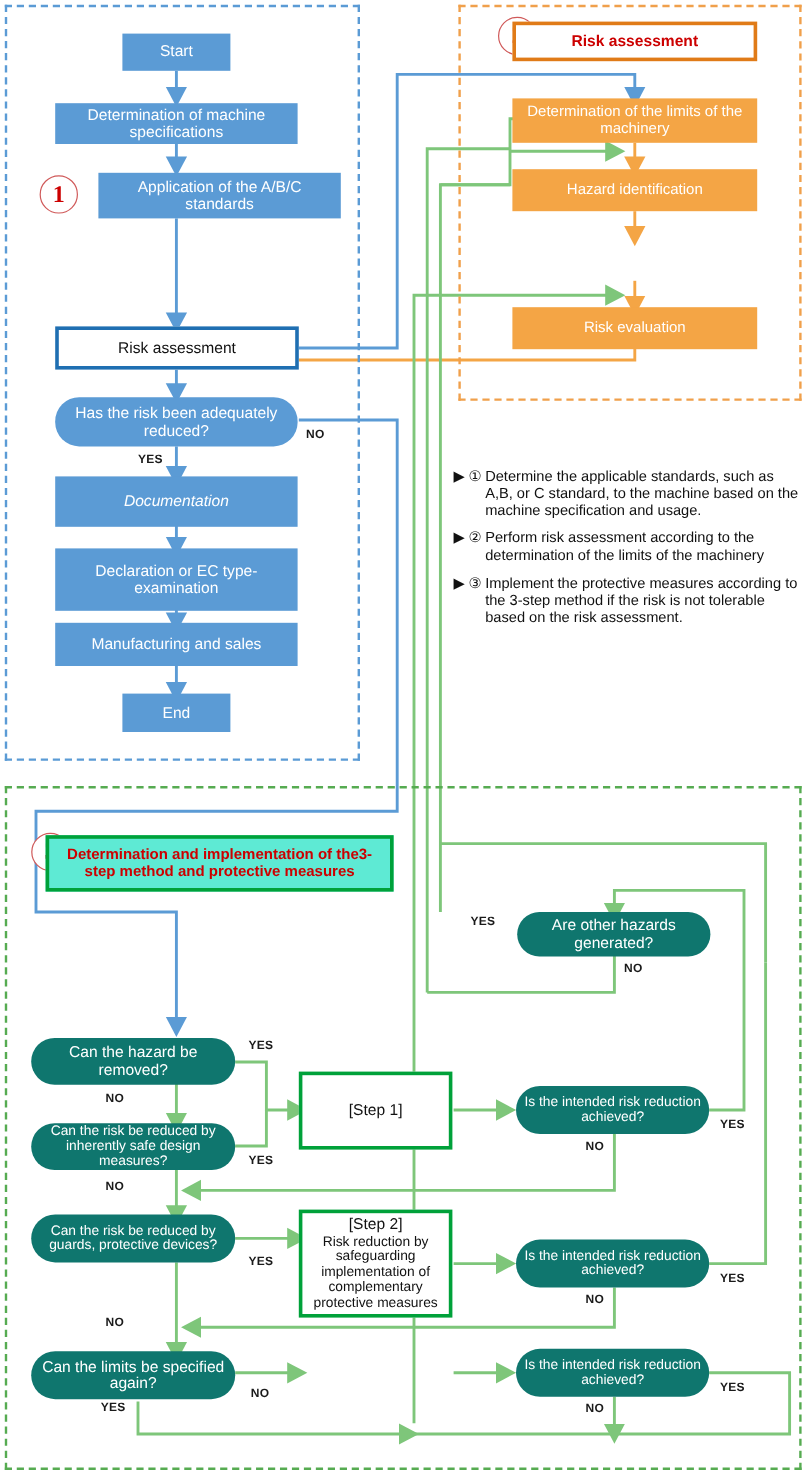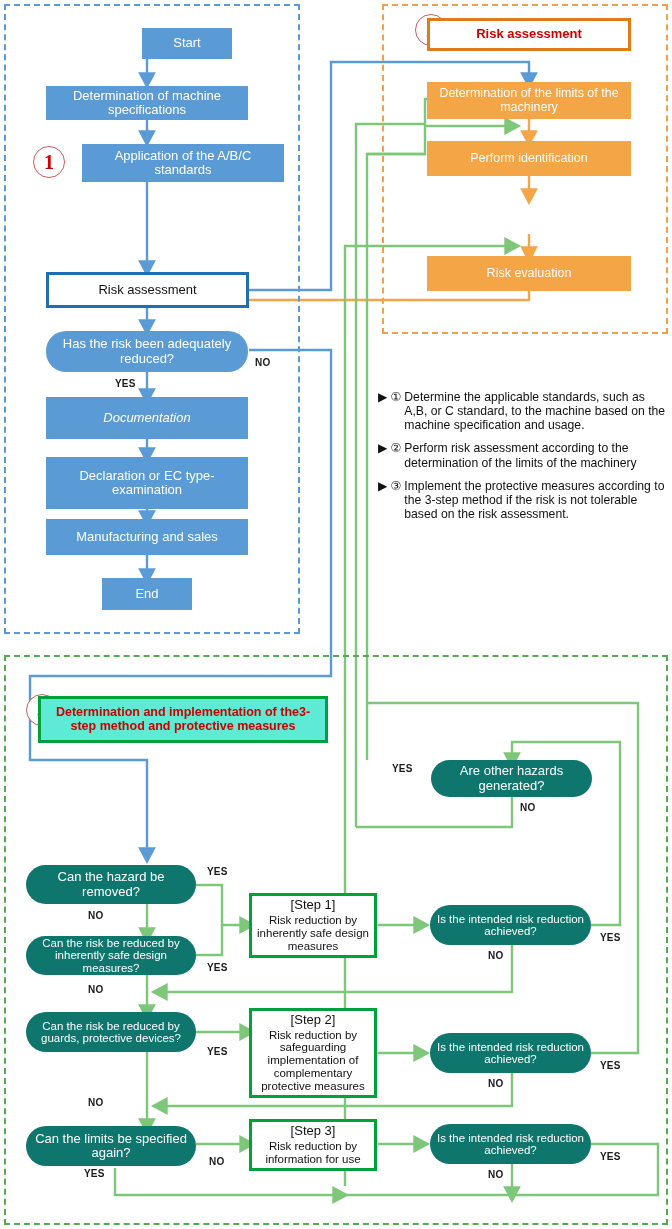--- a/index.html
+++ b/index.html
@@ -121,21 +121,21 @@
       <path d="M591,1144 L658,1144 L658,1195 L345,1195"></path>
       <path d="M512,1164 L512,1194" marker-end="url(#ahG)"></path>
       <path d="M115,1168 L115,1195 L340,1195" marker-end="url(#ahG)"></path>
     </g>
   </svg>
 
   <div class="region" id="region-1"></div>
   <div class="region" id="region-2"></div>
   <div class="region" id="region-3"></div>
 
-  <div class="node blue" style="left:102px;top:28px;width:90px;height:31px;margin-left:40px;">Start</div>
+  <div class="node blue" style="left:102px;top:28px;width:90px;height:31px;">Start</div>
 
   <div class="node blue" style="left:46px;top:86px;width:202px;height:34px;padding:0 4px;">Determination of machine specifications</div>
 
   <div class="circnum" style="left:33px;top:146px;">1</div>
   <div class="node blue" style="left:46px;top:144px;width:202px;height:38px;padding:0 4px;margin-left:36px;">Application of the A/B/C standards</div>
 
   <div class="node whitebox blue-outline" style="left:46px;top:272px;width:203px;height:36px;">Risk assessment</div>
 
   <div class="node blue" style="left:46px;top:331px;width:202px;height:41px;border-radius:20px;padding:0 6px;">Has the risk been adequately reduced?</div>
   <div class="lbl" style="left:255px;top:357px;">NO</div>
@@ -147,21 +147,21 @@
 
   <div class="node blue" style="left:46px;top:519px;width:202px;height:36px;">Manufacturing and sales</div>
 
   <div class="node blue" style="left:102px;top:578px;width:90px;height:32px;">End</div>
 
   <div class="circnum" style="left:415px;top:14px;">2</div>
   <div class="node orange-hdr" style="left:427px;top:18px;width:204px;height:33px;">Risk assessment</div>
 
   <div class="node orange" style="left:427px;top:82px;width:204px;height:37px;padding:0 4px;">Determination of the limits of the machinery</div>
 
-  <div class="node orange" style="left:427px;top:141px;width:204px;height:35px;">Perform identification</div>
+  <div class="node orange" style="left:427px;top:141px;width:204px;height:35px;">Hazard identification</div>
 
 
   <div class="node orange" style="left:427px;top:256px;width:204px;height:35px;">Risk evaluation</div>
 
   <div id="notes">
     <div class="note">
       <span class="tri">▶</span>
       <span class="num">①</span>
       <span class="txt">Determine the applicable standards, such as A,B, or C standard, to the machine based on the machine specification and usage.</span>
     </div>
@@ -187,21 +187,20 @@
   <div class="node green" style="left:26px;top:865px;width:170px;height:39px;padding:0 6px;">Can the hazard be removed?</div>
   <div class="lbl" style="left:207px;top:866px;">YES</div>
   <div class="lbl" style="left:88px;top:910px;">NO</div>
 
   <div class="node green sm" style="left:26px;top:936px;width:170px;height:39px;padding:0 4px;">Can the risk be reduced by inherently safe design measures?</div>
   <div class="lbl" style="left:207px;top:962px;">YES</div>
   <div class="lbl" style="left:88px;top:984px;">NO</div>
 
   <div class="node stepbox" style="left:249px;top:893px;width:128px;height:65px;padding:2px 4px;">
     <span class="st-title">[Step 1]</span>
-    <span>Risk reduction by inherently safe design measures</span>
   </div>
 
   <div class="node green sm" style="left:430px;top:905px;width:161px;height:40px;padding:0 5px;">Is the intended risk reduction achieved?</div>
   <div class="lbl" style="left:600px;top:932px;">YES</div>
   <div class="lbl" style="left:488px;top:950px;">NO</div>
 
   <div class="node green sm" style="left:26px;top:1012px;width:170px;height:40px;padding:0 4px;">Can the risk be reduced by guards, protective devices?</div>
   <div class="lbl" style="left:207px;top:1046px;">YES</div>
   <div class="lbl" style="left:88px;top:1097px;">NO</div>
 
@@ -211,22 +210,18 @@
   </div>
 
   <div class="node green sm" style="left:430px;top:1033px;width:161px;height:40px;padding:0 5px;">Is the intended risk reduction achieved?</div>
   <div class="lbl" style="left:600px;top:1060px;">YES</div>
   <div class="lbl" style="left:488px;top:1078px;">NO</div>
 
   <div class="node green" style="left:26px;top:1126px;width:170px;height:40px;padding:0 6px;">Can the limits be specified again?</div>
   <div class="lbl" style="left:209px;top:1156px;">NO</div>
   <div class="lbl" style="left:84px;top:1168px;">YES</div>
 
-  <div class="node stepbox" style="left:249px;top:1119px;width:128px;height:52px;padding:2px 4px;">
-    <span class="st-title">[Step 3]</span>
-    <span>Risk reduction by information for use</span>
-  </div>
 
   <div class="node green sm" style="left:430px;top:1124px;width:161px;height:40px;padding:0 5px;">Is the intended risk reduction achieved?</div>
   <div class="lbl" style="left:600px;top:1151px;">YES</div>
   <div class="lbl" style="left:488px;top:1169px;">NO</div>
 
 </div>
 
 </body></html>

